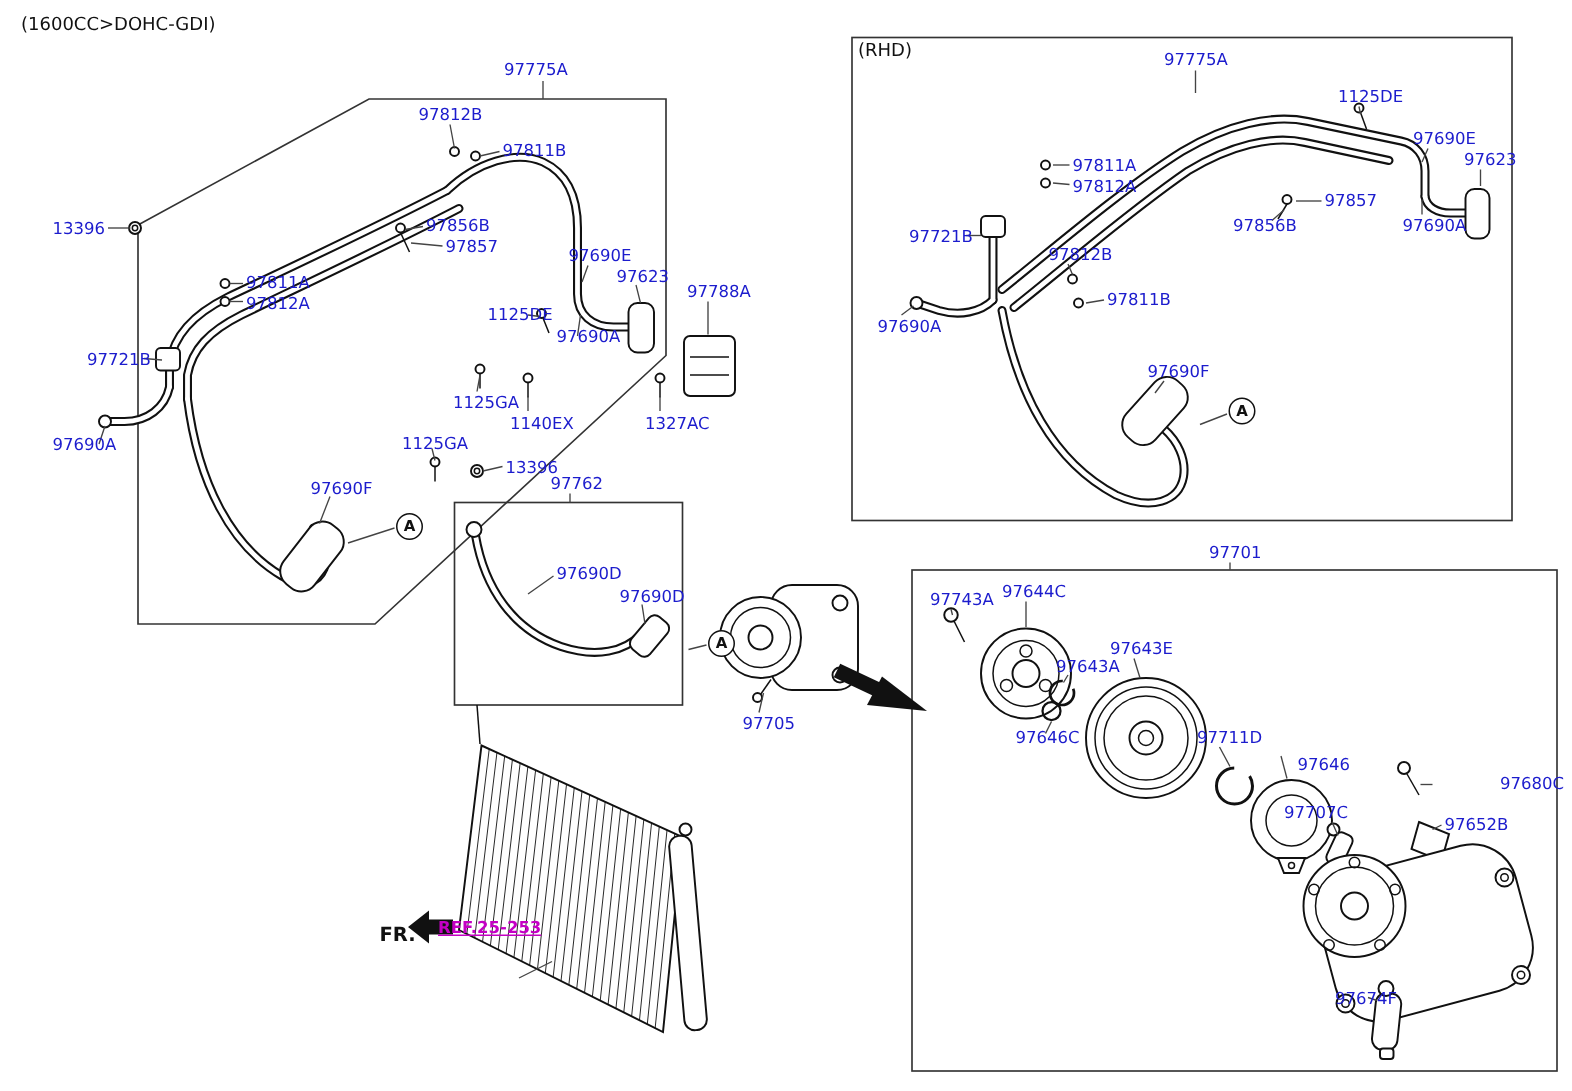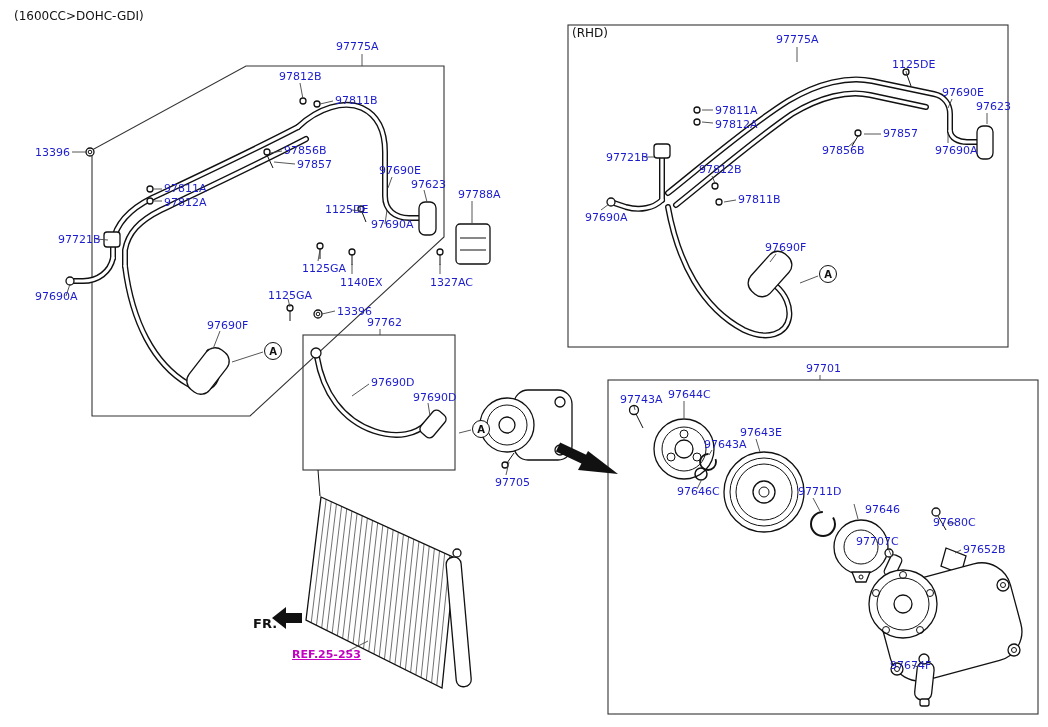--- a/index.html
+++ b/index.html
@@ -287,21 +287,21 @@
       <div class="part-label" style="left: 430px; top: 276px; color: rgb(28, 28, 205);">1327AC</div>
       <div class="part-label" style="left: 35px; top: 290px; color: rgb(28, 28, 205);">97690A</div>
       <div class="part-label" style="left: 268px; top: 289px; color: rgb(28, 28, 205);">1125GA</div>
       <div class="part-label" style="left: 337px; top: 305px; color: rgb(28, 28, 205);">13396</div>
       <div class="part-label" style="left: 207px; top: 319px; color: rgb(28, 28, 205);">97690F</div>
       <div class="part-label" style="left: 367px; top: 316px; color: rgb(28, 28, 205);">97762</div>
       <div class="part-label" style="left: 371px; top: 376px; color: rgb(28, 28, 205);">97690D</div>
       <div class="part-label" style="left: 413px; top: 391px; color: rgb(28, 28, 205);">97690D</div>
       <div class="part-label" style="left: 495px; top: 476px; color: rgb(28, 28, 205);">97705</div>
       <div class="part-label" style="left: 253px; top: 617px; color: rgb(17, 17, 17); font-weight: bold; font-size: 13px;">FR.</div>
-      <div class="part-label" style="left: 292px; top: 648px; color: rgb(196, 0, 196); font-weight: bold; text-decoration: underline; text-align: right;">REF.25-253</div>
+      <div class="part-label" style="left: 292px; top: 612px; color: rgb(196, 0, 196); font-weight: bold; text-decoration: underline; text-align: right;">REF.25-253</div>
       <div class="part-label" style="left: 572px; top: 27px; color: rgb(17, 17, 17); font-size: 12px;">(RHD)</div>
       <div class="part-label" style="left: 776px; top: 33px; color: rgb(28, 28, 205);">97775A</div>
       <div class="part-label" style="left: 892px; top: 58px; color: rgb(28, 28, 205);">1125DE</div>
       <div class="part-label" style="left: 942px; top: 86px; color: rgb(28, 28, 205);">97690E</div>
       <div class="part-label" style="left: 976px; top: 100px; color: rgb(28, 28, 205);">97623</div>
       <div class="part-label" style="left: 715px; top: 104px; color: rgb(28, 28, 205);">97811A</div>
       <div class="part-label" style="left: 715px; top: 118px; color: rgb(28, 28, 205);">97812A</div>
       <div class="part-label" style="left: 883px; top: 127px; color: rgb(28, 28, 205);">97857</div>
       <div class="part-label" style="left: 822px; top: 144px; color: rgb(28, 28, 205);">97856B</div>
       <div class="part-label" style="left: 935px; top: 144px; color: rgb(28, 28, 205);">97690A</div>
@@ -311,21 +311,21 @@
       <div class="part-label" style="left: 585px; top: 211px; color: rgb(28, 28, 205);">97690A</div>
       <div class="part-label" style="left: 765px; top: 241px; color: rgb(28, 28, 205);">97690F</div>
       <div class="part-label" style="left: 806px; top: 362px; color: rgb(28, 28, 205); text-align: right;">97701</div>
       <div class="part-label" style="left: 620px; top: 393px; color: rgb(28, 28, 205);">97743A</div>
       <div class="part-label" style="left: 668px; top: 388px; color: rgb(28, 28, 205);">97644C</div>
       <div class="part-label" style="left: 704px; top: 438px; color: rgb(28, 28, 205);">97643A</div>
       <div class="part-label" style="left: 740px; top: 426px; color: rgb(28, 28, 205);">97643E</div>
       <div class="part-label" style="left: 677px; top: 485px; color: rgb(28, 28, 205);">97646C</div>
       <div class="part-label" style="left: 798px; top: 485px; color: rgb(28, 28, 205); text-align: right;">97711D</div>
       <div class="part-label" style="left: 841px; top: 503px; color: rgb(28, 28, 205); margin-left: 24px;">97646</div>
-      <div class="part-label" style="left: 933px; top: 516px; color: rgb(28, 28, 205);">97680C</div>
+      <div class="part-label" style="left: 1000px; top: 516px; color: rgb(28, 28, 205);">97680C</div>
       <div class="part-label" style="left: 836px; top: 535px; color: rgb(28, 28, 205); margin-left: 20px;">97707C</div>
       <div class="part-label" style="left: 963px; top: 543px; color: rgb(28, 28, 205);">97652B</div>
       <div class="part-label" style="left: 890px; top: 659px; color: rgb(28, 28, 205); text-align: right;">97674F</div>
       <div class="marker" style="left: 264px; top: 342px;">A</div>
       <div class="marker" style="left: 472px; top: 420px;">A</div>
       <div class="marker" style="left: 819px; top: 265px;">A</div>
     </div>
 
 </div>
 

